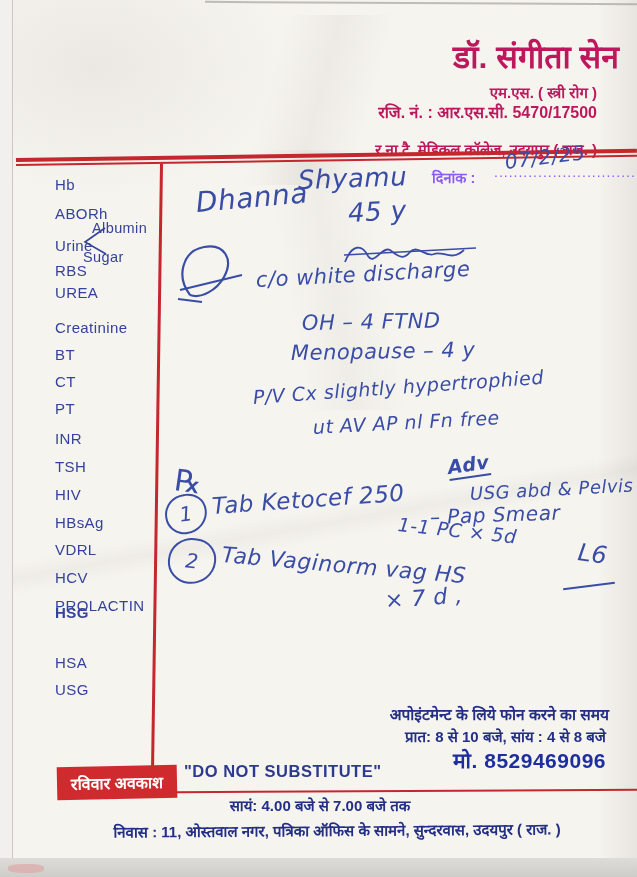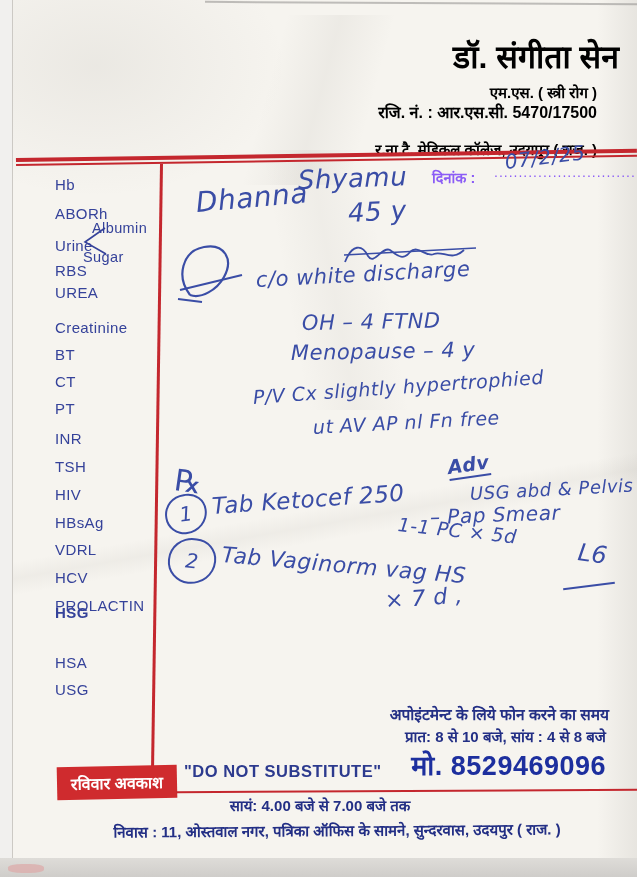--- a/index.html
+++ b/index.html
@@ -3,21 +3,21 @@
 <meta charset="utf-8">
 <style>
   html,body{margin:0;padding:0;background:#c9c8c5;}
   .page{position:relative;width:637px;height:877px;margin:0 auto;overflow:hidden;
         background:#f6f4ef;font-family:"Liberation Sans",sans-serif;}
   .abs{position:absolute;white-space:nowrap;}
   
   .red{color:#8b5cf6;}
   .bold{font-weight:bold;}
   
-  .hline{position:absolute;right:40px;text-align:right;font-weight:bold;color:#000000;white-space:nowrap;}
+  .hline{position:absolute;right:40px;text-align:right;font-weight:bold;color:#be185d;white-space:nowrap;}
   
   .rule{position:absolute;background:#c4272e;}
   
   .test{position:absolute;left:55px;font-size:15px;color:#35429a;letter-spacing:.4px;white-space:nowrap;}
   
   .hw{position:absolute;font-family:"DejaVu Sans",sans-serif;font-style:italic;
       color:#3a4da6;white-space:nowrap;transform-origin:left center;letter-spacing:.5px;}
   .circle{position:absolute;border:2.2px solid #3a4da6;border-radius:52% 46% 55% 48%;
           display:flex;align-items:center;justify-content:center;}
   .crease{position:absolute;pointer-events:none;}
@@ -115,21 +115,21 @@
     <span class="hw" style="position:static;font-size:20px;">2</span>
   </div>
   <div class="hw" style="left:222px;top:542px;font-size:22px;transform:rotate(5deg);">Tab Vaginorm vag HS</div>
   <div class="hw" style="left:385px;top:588px;font-size:22px;transform:rotate(-4deg);">× 7 d ,</div>
 
   <div class="hw" style="left:578px;top:538px;font-size:24px;transform:rotate(8deg);">L6</div>
   <div class="abs" style="left:563px;top:585px;width:52px;height:2px;background:#3a4da6;transform:rotate(-7deg);"></div>
 
   <div class="abs footer-navy" style="right:28px;top:703px;font-size:15.5px;">अपोइंटमेन्ट के लिये फोन करने का समय</div>
   <div class="abs footer-navy" style="right:31px;top:726px;font-size:15px;">प्रात: 8 से 10 बजे, सांय : 4 से 8 बजे</div>
-  <div class="abs bold" style="right:31px;top:746px;font-size:27px;color:#1d2f9e;letter-spacing:.5px;">मो. 8529469096</div>
+  <div class="abs bold" style="right:31px;top:746px;font-size:21px;color:#1d2f9e;letter-spacing:.5px;">मो. 8529469096</div>
 
   <div class="abs" style="left:57px;top:766px;width:120px;height:33px;background:#cf2b2e;display:flex;align-items:center;justify-content:center;transform:rotate(-1.2deg);">
     <span style="color:#fff;font-weight:bold;font-size:16px;white-space:nowrap;">रविवार अवकाश</span>
   </div>
   <div class="abs" style="left:184px;top:762px;font-size:16.5px;font-weight:600;color:#2c3a8e;letter-spacing:.5px;">"DO NOT SUBSTITUTE"</div>
   <div class="rule" style="left:176px;top:790px;width:461px;height:2px;transform:rotate(-.3deg);"></div>
 
   <div class="abs footer-navy" style="left:155px;top:795px;width:330px;text-align:center;font-size:15px;">सायं: 4.00 बजे से 7.00 बजे तक</div>
   <div class="abs footer-navy" style="left:57px;top:820px;width:560px;text-align:center;font-size:15px;transform:rotate(-.4deg);">निवास : 11, ओस्तवाल नगर, पत्रिका ऑफिस के सामने, सुन्दरवास, उदयपुर ( राज. )</div>
 

